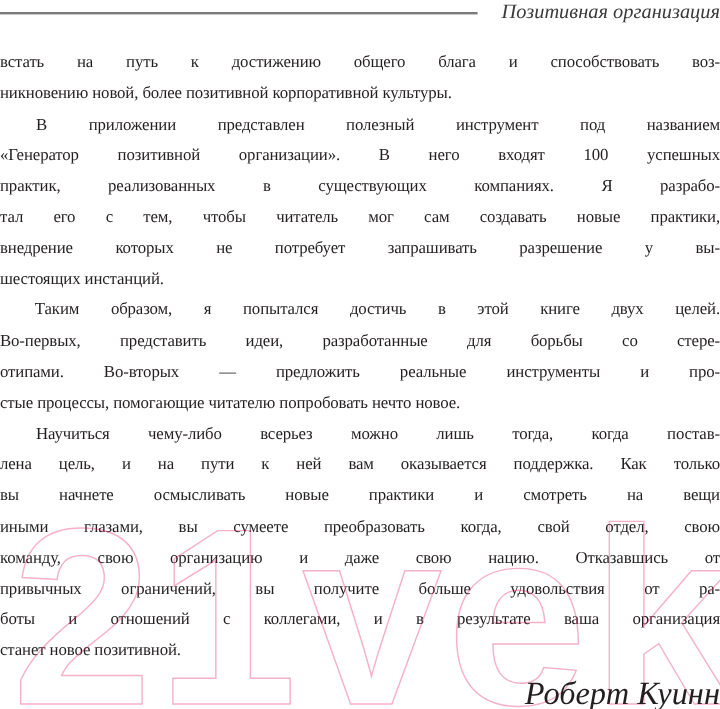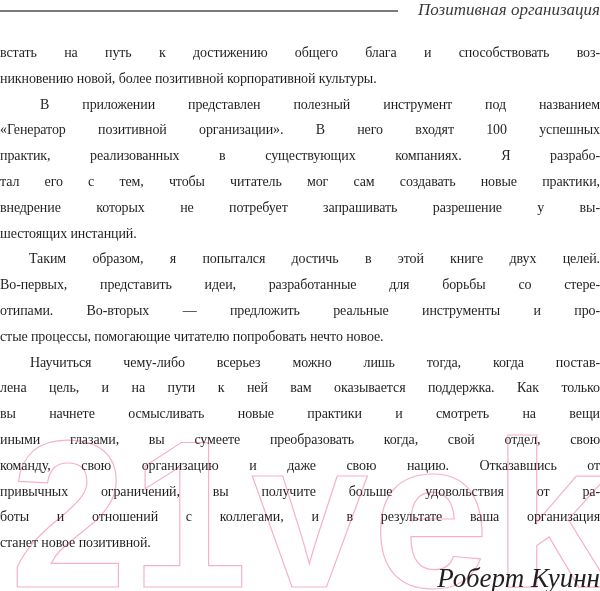--- a/index.html
+++ b/index.html
@@ -99,21 +99,21 @@
   <div class="header-rule"></div>
   <div class="header-title">Позитивная организация</div>
 </div>
 
 <div class="page-body">
   <p class="para">
     <span class="line">встать на путь к достижению общего блага и способствовать воз-</span>
     <span class="line last">никновению новой, более позитивной корпоративной культуры.</span>
   </p>
   <p class="para">
-    <span class="line" style="padding-left:40px">В приложении представлен полезный инструмент под названием</span>
+    <span class="line" style="padding-left:30px">В приложении представлен полезный инструмент под названием</span>
     <span class="line">«Генератор позитивной организации». В него входят 100 успешных</span>
     <span class="line">практик, реализованных в существующих компаниях. Я разрабо-</span>
     <span class="line">тал его с тем, чтобы читатель мог сам создавать новые практики,</span>
     <span class="line">внедрение которых не потребует запрашивать разрешение у вы-</span>
     <span class="line last">шестоящих инстанций.</span>
   </p>
   <p class="para">
     <span class="line" style="padding-left:29px">Таким образом, я попытался достичь в этой книге двух целей.</span>
     <span class="line">Во-первых, представить идеи, разработанные для борьбы со стере-</span>
     <span class="line">отипами. Во-вторых — предложить реальные инструменты и про-</span>

